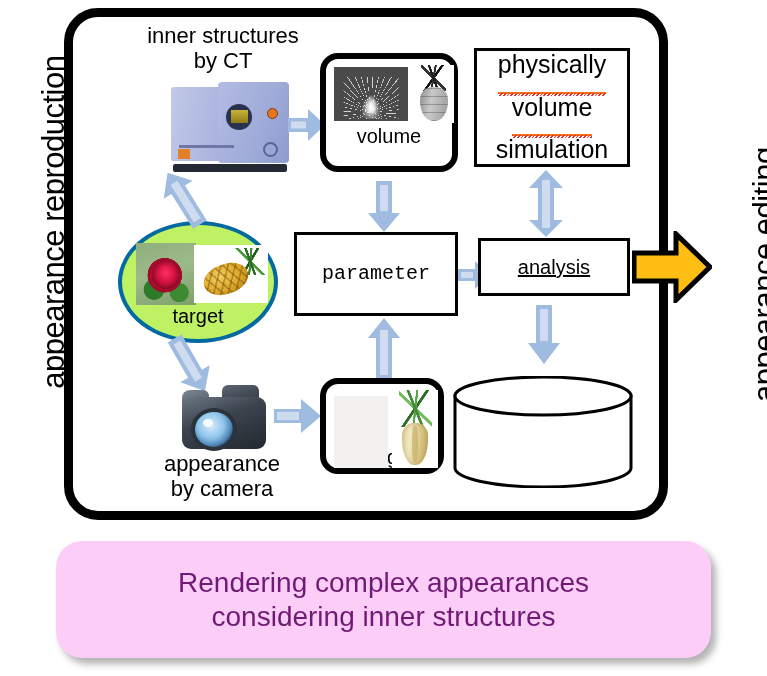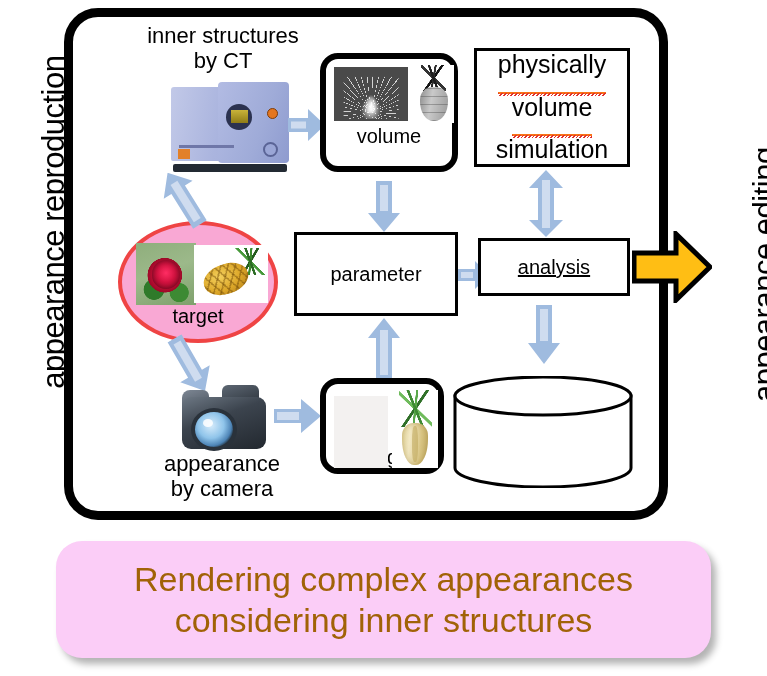--- a/index.html
+++ b/index.html
@@ -113,23 +113,23 @@
         #e03030 0px, #e03030 1.2px,
         transparent 1.2px, transparent 2.6px);
   }
 
   
   #target-ellipse {
     left: 118px;
     top: 221px;
     width: 160px;
     height: 122px;
-    border: 4px solid #ef4444;
+    border: 4px solid #0369a1;
     border-radius: 50%;
-    background: #f9a8d4;
+    background: #bef264;
     box-sizing: border-box;
   }
 
   
   #knowledge {
     left: 452px;
     top: 376px;
     width: 182px;
     height: 112px;
   }
@@ -370,22 +370,22 @@
     width: 655px;
     height: 117px;
     background: #fbcdf7;
     border-radius: 26px;
     box-shadow: 5px 6px 7px rgba(0,0,0,.30);
     display: flex;
     align-items: center;
     justify-content: center;
   }
   #banner .btext {
-    font-size: 34px;
-    color: #a16207;
+    font-size: 28px;
+    color: #701a75;
     text-align: center;
     line-height: 1.18;
     white-space: pre-line;
   }
 </style>
 </head>
 <body>
 
 <div id="stage">
 
@@ -467,21 +467,21 @@
     </svg>
   </div>
 
   <div class="arrow" style="left:172px; top:334px; transform:rotate(-30deg);">
     <svg width="36" height="62" viewBox="0 0 36 62">
       <path d="M10,0 L26,0 L26,41 L35,41 L18,61 L1,41 L10,41 Z" fill="#9fbbdf"></path>
       <path d="M14,5 L22,5 L22,48 L14,48 Z" fill="#cfdcef"></path>
     </svg>
   </div>
 
-  <div class="abs box-rect" style="left:294px; top:232px; width:164px; height:84px;">
+  <div class="abs box-rect" style="left:294px; top:232px; width:164px; height:84px;font-family:Liberation Mono, monospace;">
     <div class="box-label">parameter</div>
   </div>
 
   <div class="arrow" style="left:458px; top:260px;">
     <svg width="32" height="30" viewBox="0 0 32 30">
       <path d="M0,9 L17,9 L17,1 L31,15 L17,29 L17,21 L0,21 Z" fill="#9fbbdf"></path>
       <path d="M3,12 L15,12 L15,18 L3,18 Z" fill="#cfdcef"></path>
     </svg>
   </div>
 

